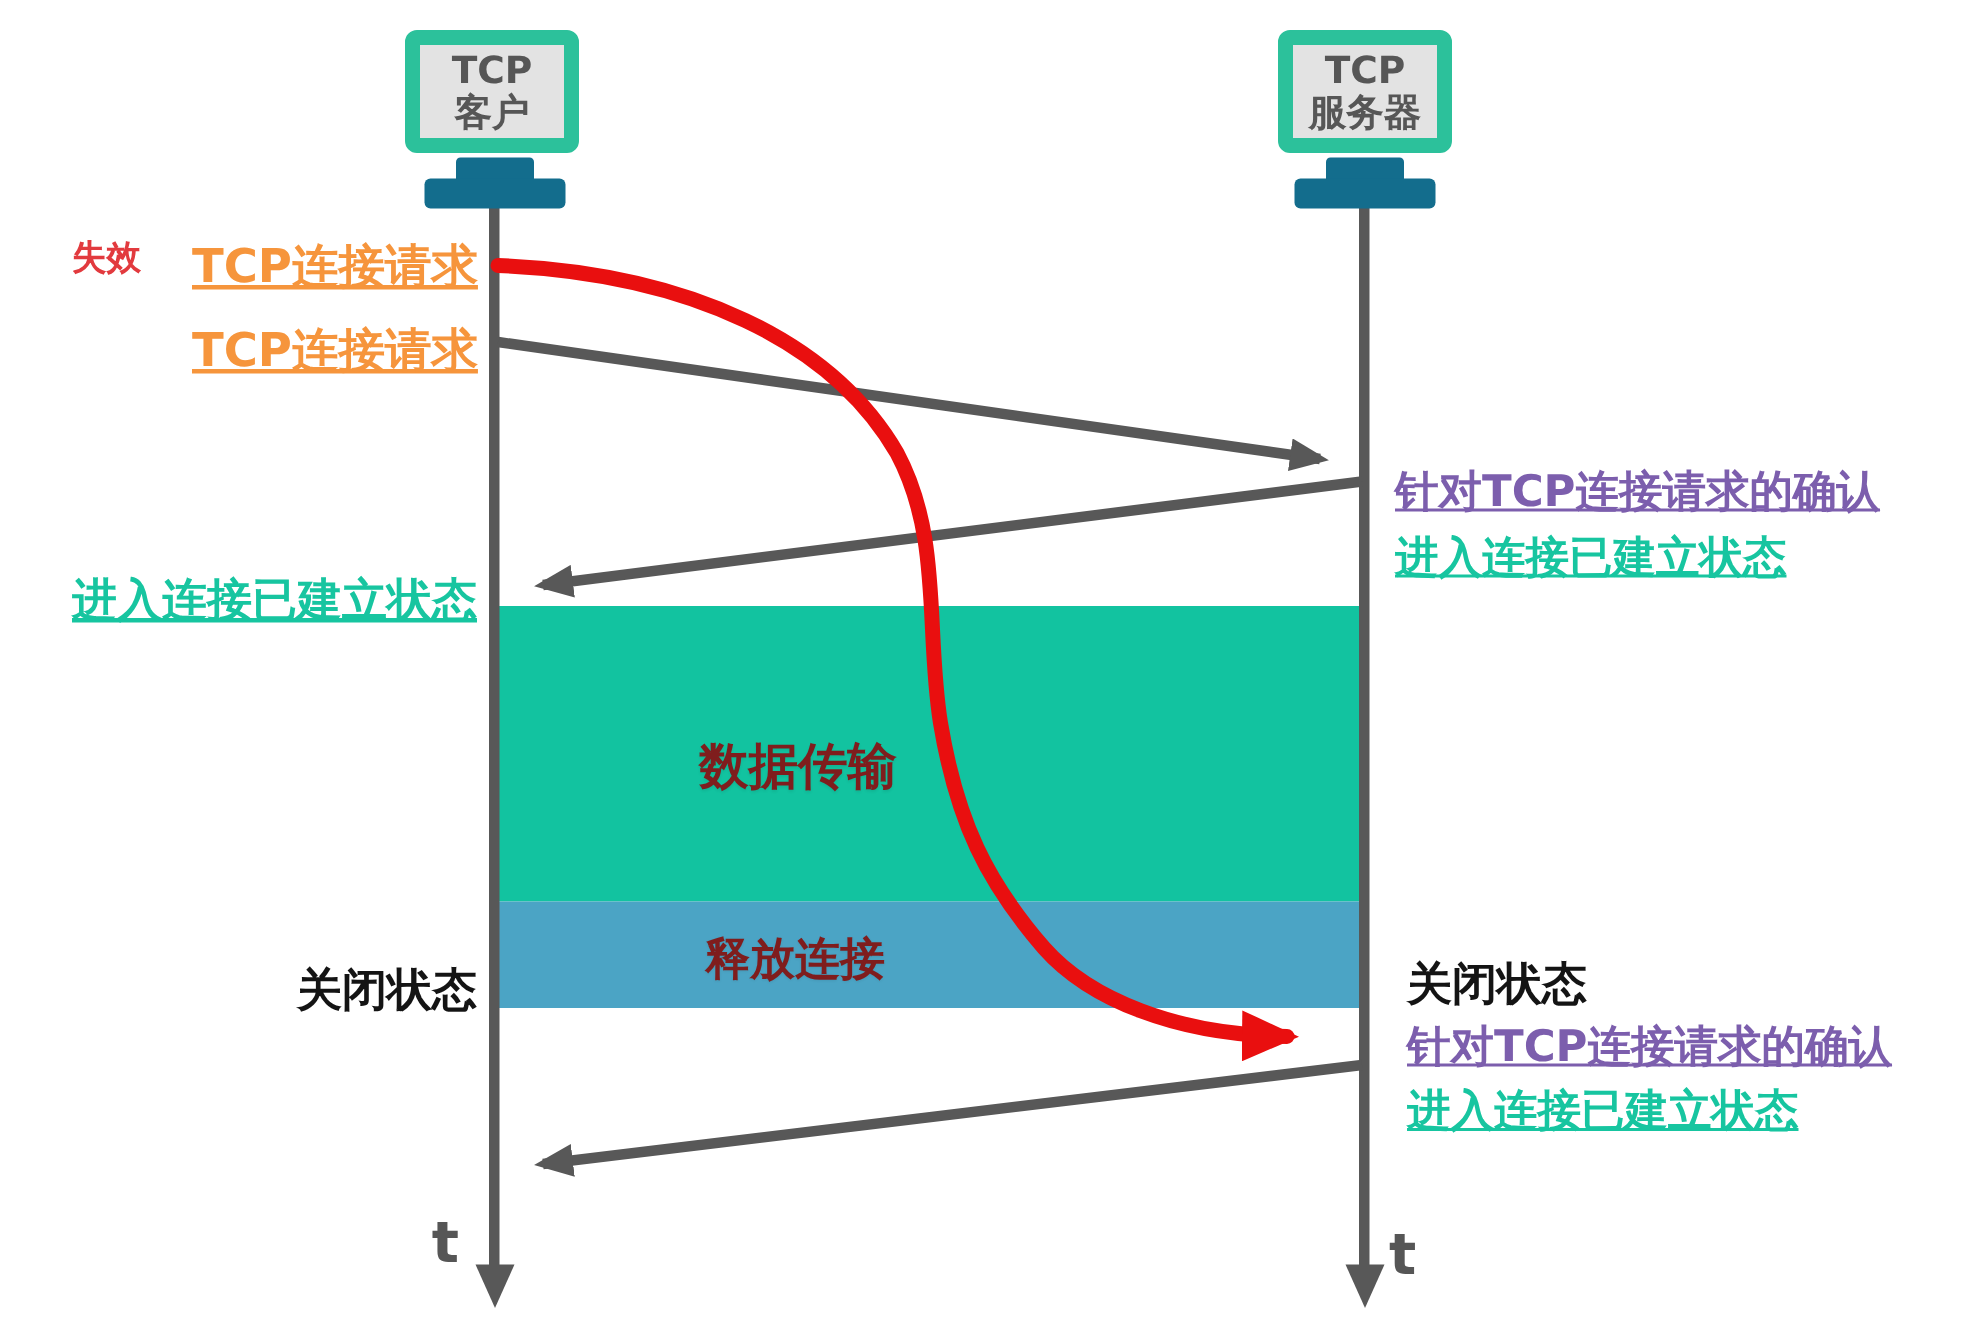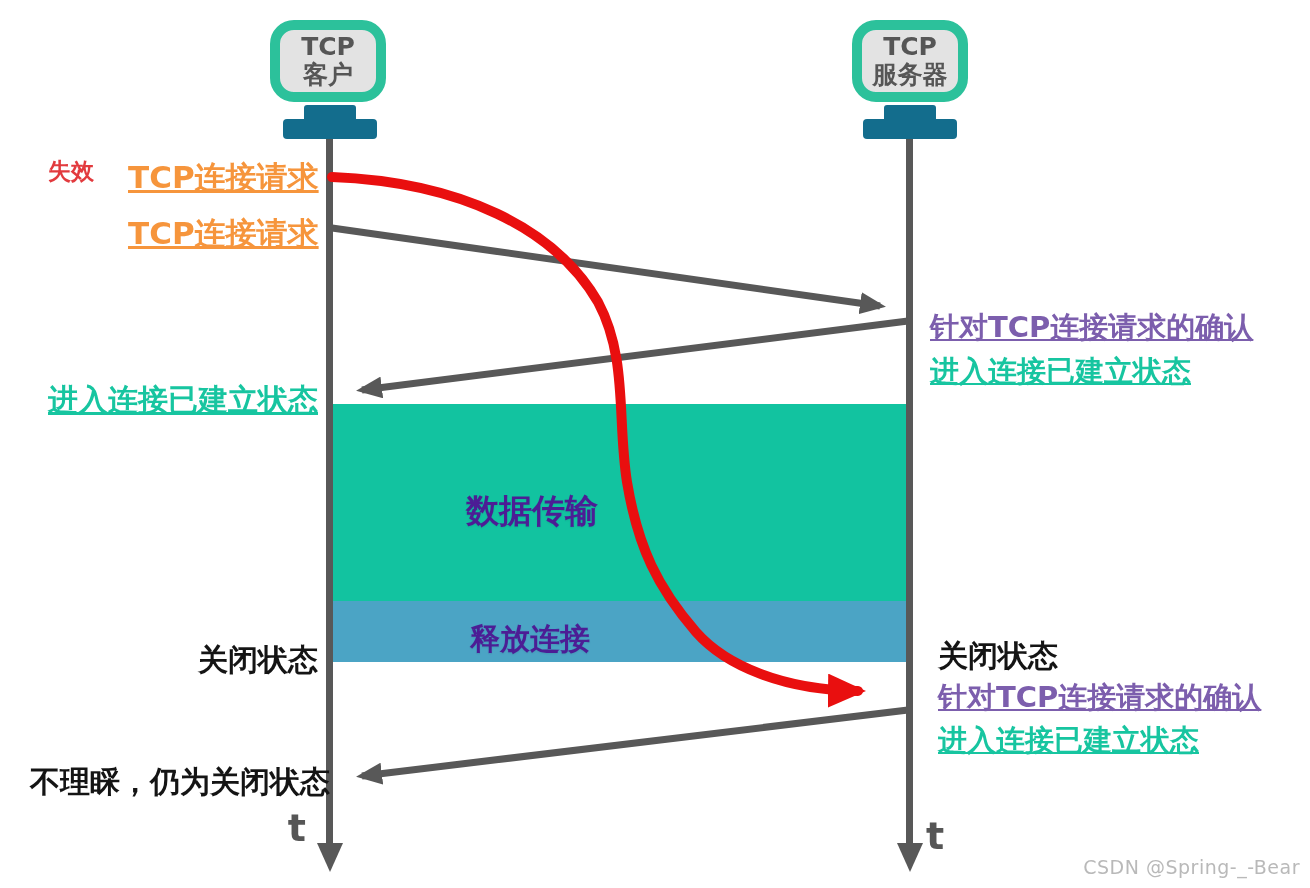--- a/index.html
+++ b/index.html
@@ -3,42 +3,42 @@
 <meta charset="utf-8">
 <style>
   html,body{margin:0;padding:0;background:#ffffff;}
   .stage{
     position:relative;width:1310px;height:888px;background:#ffffff;
     font-family:"DejaVu Sans",sans-serif;overflow:hidden;
   }
   
   .band{position:absolute;left:328px;width:584px;}
   .band-teal{top:404px;height:197px;background:#12c3a0;}
-  .band-blue{top:601px;height:61px;background:#4ba4c5;}
+  .band-blue{top:601px;height:71px;background:#4ba4c5;}
   .band-label{
-    position:absolute;color:#4c1d95;font-weight:800;white-space:nowrap;
+    position:absolute;color:#7f1d1d;font-weight:800;white-space:nowrap;
     text-shadow:0 1px 2px rgba(0,0,0,.08);
   }
   .band-label.data{left:138px;top:85px;font-size:33px;}
   .band-label.release{left:142px;top:18px;font-size:30px;}
   
   .timeline{position:absolute;top:130px;width:7px;height:716px;background:#585858;}
   .timeline.left{left:326px;}
   .timeline.right{left:906px;}
   .timeline-head{
     position:absolute;top:843px;width:0;height:0;
     border-left:13px solid transparent;border-right:13px solid transparent;
     border-top:29px solid #585858;
   }
   .timeline-head.left{left:317px;}
   .timeline-head.right{left:897px;}
   
   .monitor{
     position:absolute;top:20px;width:96px;height:62px;background:#e3e3e3;
-    border:10px solid #2cc19b;border-radius:24px;
+    border:10px solid #2cc19b;border-radius:8px;
     display:flex;flex-direction:column;align-items:center;justify-content:center;
     color:#565656;font-weight:800;font-size:25px;line-height:28px;text-align:center;
   }
   .monitor.client{left:270px;}
   .monitor.server{left:852px;}
   .stand-neck{position:absolute;top:105px;width:52px;height:17px;background:#136d8d;border-radius:3px 3px 0 0;}
   .stand-base{position:absolute;top:119px;width:94px;height:20px;background:#136d8d;border-radius:4px;}
   .stand-neck.client{left:304px;} .stand-base.client{left:283px;}
   .stand-neck.server{left:884px;} .stand-base.server{left:863px;}
   
@@ -116,24 +116,22 @@
              C 628 358 617 420 627 482
              C 638 548 658 588 696 632
              C 726 666 784 690 858 691" stroke="#e90f0f" stroke-width="10" fill="none" stroke-linecap="round" marker-end="url(#redHead)"></path>
   </svg>
 
   <span class="lbl lbl-invalid">失效</span>
   <span class="lbl lbl-req1 glow">TCP连接请求</span>
   <span class="lbl lbl-req2 glow">TCP连接请求</span>
   <span class="lbl lbl-est-left glow">进入连接已建立状态</span>
   <span class="lbl lbl-closed-left">关闭状态</span>
-  <span class="lbl lbl-ignore">不理睬，仍为关闭状态</span>
   <span class="lbl lbl-t left">t</span>
 
   <span class="lbl lbl-ack1 glow">针对TCP连接请求的确认</span>
   <span class="lbl lbl-est1 glow">进入连接已建立状态</span>
   <span class="lbl lbl-closed-right">关闭状态</span>
   <span class="lbl lbl-ack2 glow">针对TCP连接请求的确认</span>
   <span class="lbl lbl-est2 glow">进入连接已建立状态</span>
   <span class="lbl lbl-t right">t</span>
 
-  <span class="watermark">CSDN @Spring-_-Bear</span>
 </div>
 
 </body></html>

